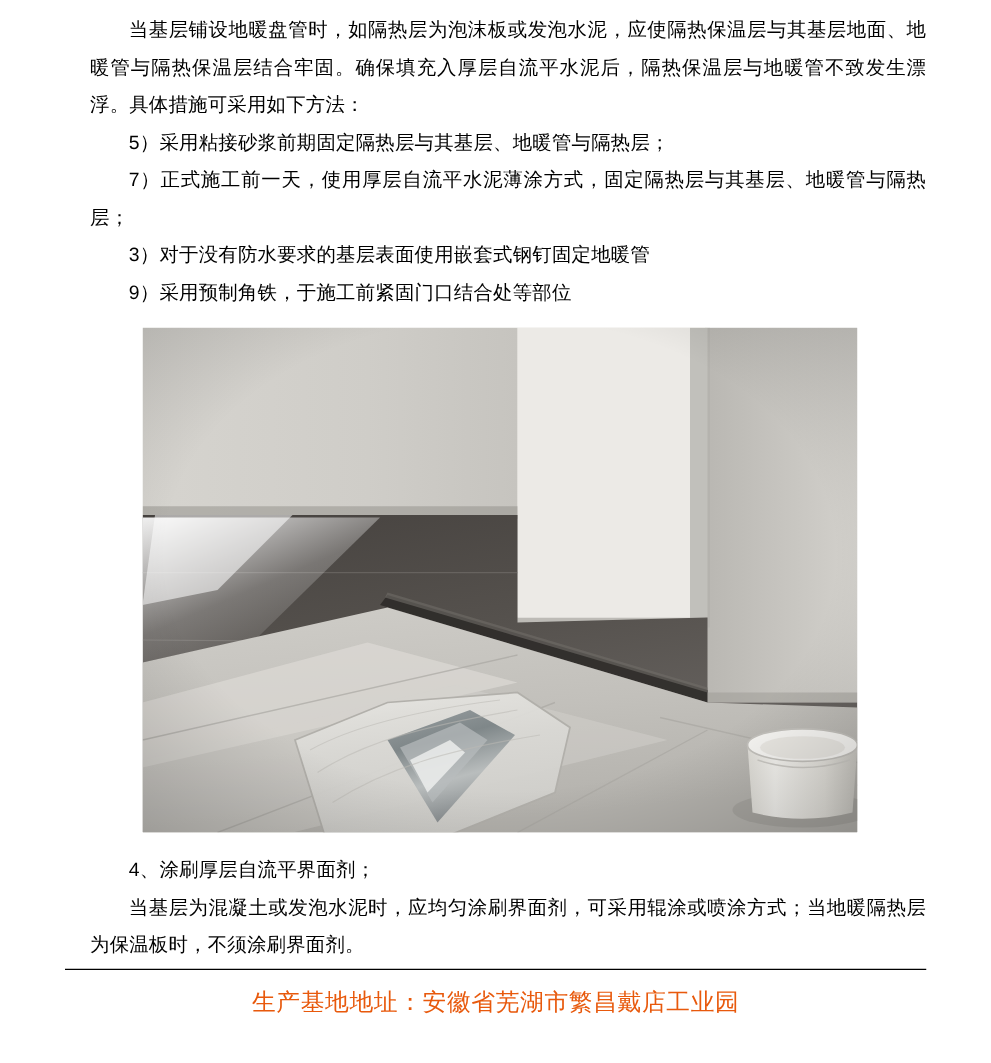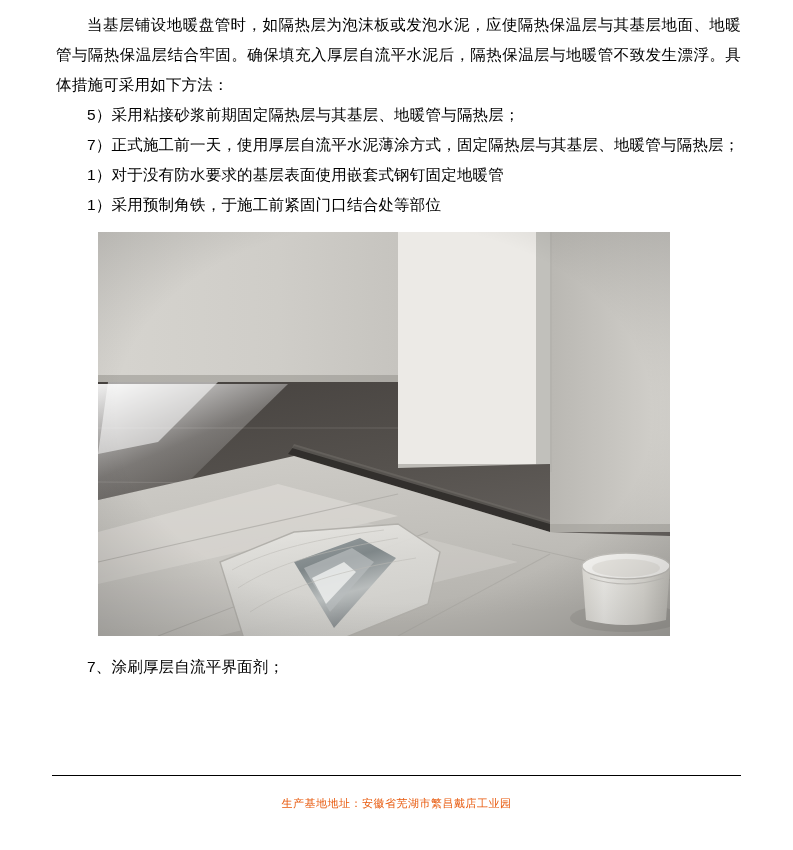--- a/index.html
+++ b/index.html
@@ -13,21 +13,21 @@
     font-family: "Liberation Sans", sans-serif;
     color: #000000;
     position: relative;
     overflow: hidden;
   }
   .page {
     position: relative;
     width: 793px;
     height: 850px;
     box-sizing: border-box;
-    padding: 10px 52px 0 56px;
+    padding: 10px 52px 0 72px;
   }
   .para {
     font-size: 15.5px;
     line-height: 30px;
     text-align: justify;
     text-justify: inter-ideograph;
     margin: 0;
     letter-spacing: 0.2px;
   }
   .indent2 {
@@ -58,40 +58,40 @@
     bottom: 74px;
     border-top: 1.2px solid #000000;
   }
   .footer-text {
     position: absolute;
     left: 52px;
     right: 52px;
     bottom: 34px;
     text-align: center;
     color: #e8590c;
-    font-size: 11px;
+    font-size: 19px;
     line-height: 26px;
     letter-spacing: 0.5px;
   }
   .spacer-sm { height: 2px; }
 </style>
 </head>
 <body>
 
 <div class="page">
 
   <p class="para indent2">当基层铺设地暖盘管时，如隔热层为泡沫板或发泡水泥，应使隔热保温层与其基层地面、地暖管与隔热保温层结合牢固。确保填充入厚层自流平水泥后，隔热保温层与地暖管不致发生漂浮。具体措施可采用如下方法：</p>
 
   <p class="para indent2">5）采用粘接砂浆前期固定隔热层与其基层、地暖管与隔热层；</p>
 
   <p class="para indent2">7）正式施工前一天，使用厚层自流平水泥薄涂方式，固定隔热层与其基层、地暖管与隔热层；</p>
 
-  <p class="para indent2">1）对于没有防水要求的基层表面使用嵌套式钢钉固定地暖管</p>
-
-  <p class="para indent2">1）采用预制角铁，于施工前紧固门口结合处等部位</p>
+  <p class="para indent2">3）对于没有防水要求的基层表面使用嵌套式钢钉固定地暖管</p>
+
+  <p class="para indent2">9）采用预制角铁，于施工前紧固门口结合处等部位</p>
 
   <div class="figure-wrap">
     <div class="photo">
       <svg width="572" height="404" viewBox="0 0 572 404" xmlns="http://www.w3.org/2000/svg" role="img">
         <defs>
           <linearGradient id="wallLeft" x1="0" y1="0" x2="1" y2="0">
             <stop offset="0%" stop-color="#d6d4cf"></stop>
             <stop offset="60%" stop-color="#cfcdc8"></stop>
             <stop offset="100%" stop-color="#c6c4bf"></stop>
           </linearGradient>
@@ -198,19 +198,20 @@
 
         <rect x="452" y="292" width="120" height="8" fill="#9b9994" opacity="0.5"></rect>
 
         <rect x="0" y="0" width="572" height="404" fill="url(#vign)"></rect>
       </svg>
     </div>
   </div>
 
   <div class="spacer-sm"></div>
 
-  <p class="para indent2 after-figure">7、涂刷厚层自流平界面剂；</p>
-
+  <p class="para indent2 after-figure">4、涂刷厚层自流平界面剂；</p>
+
+  <p class="para indent2">当基层为混凝土或发泡水泥时，应均匀涂刷界面剂，可采用辊涂或喷涂方式；当地暖隔热层为保温板时，不须涂刷界面剂。</p>
 
   <div class="footer-rule"></div>
   <div class="footer-text" style="color: rgb(232, 89, 12);">生产基地地址：安徽省芜湖市繁昌戴店工业园</div>
 
 </div>
 
 </body></html>

